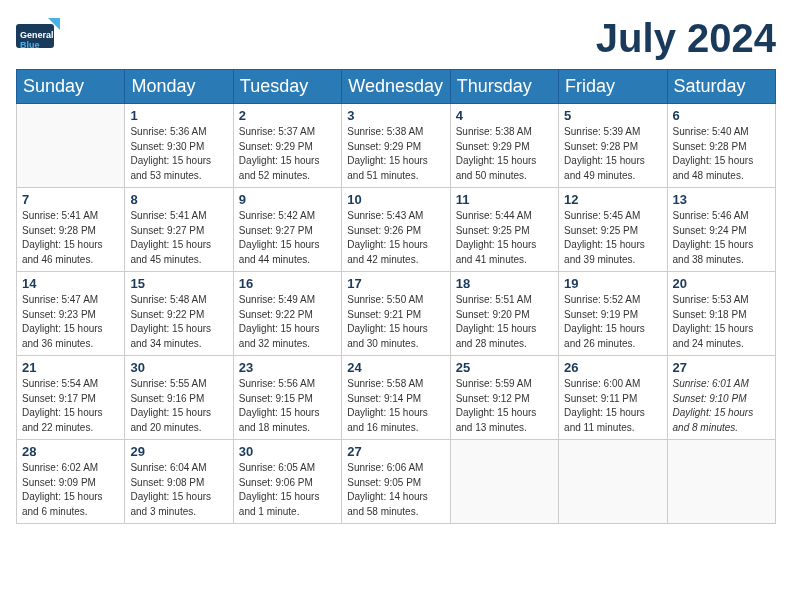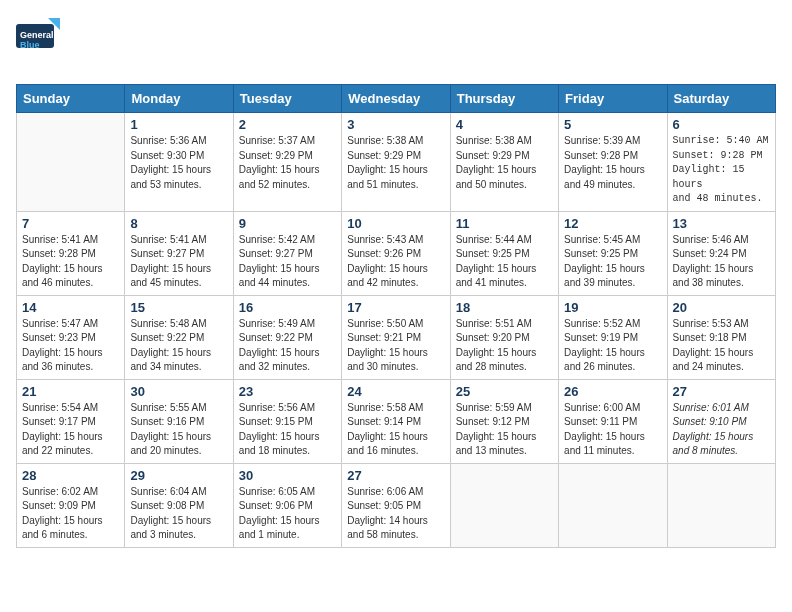--- a/index.html
+++ b/index.html
@@ -7,21 +7,21 @@
       font-family: Arial, sans-serif;
       background: #fff;
       width: 792px;
       min-height: 612px;
       padding: 16px;
     }
     .header {
       display: flex;
       justify-content: space-between;
       align-items: flex-start;
-      margin-bottom: 24px;
+      margin-bottom: 8px;
     }
     .logo {
       display: flex;
       flex-direction: column;
       align-items: flex-start;
     }
     .title-block {
       text-align: right;
     }
     .month-title {
@@ -36,22 +36,22 @@
     .calendar {
       width: 100%;
       border-collapse: collapse;
       font-size: 11px;
     }
     .calendar th {
       background: #2a7ab5;
       color: #fff;
       text-align: left;
       padding: 6px 6px;
-      font-size: 13px;
-      font-weight: bold;
+      font-size: 18px;
+      font-weight: normal;
       border: 1px solid #1a5c9c;
       margin-top: 24px;
     }
     .calendar td {
       border: 1px solid #ccc;
       vertical-align: top;
       padding: 4px 5px;
       min-height: 80px;
       width: calc(100% / 7);
     }
@@ -81,20 +81,21 @@
         <svg width="48" height="40" viewBox="0 0 48 40">
           <rect x="0" y="8" width="38" height="24" rx="3" fill="#1a3a5c"></rect>
           <text x="4" y="22" font-size="9" font-weight="bold" fill="white" font-family="Arial">General</text>
           <text x="4" y="32" font-size="9" font-weight="bold" fill="#4ab0e8" font-family="Arial">Blue</text>
           <polygon points="32,2 44,2 44,14" fill="#4ab0e8"></polygon>
         </svg>
       </div>
     </div>
   </div>
   <div class="title-block">
+    <div class="month-title">July 2024</div>
   </div>
 </div>
 
 <table class="calendar">
   <thead>
     <tr>
     <th>Sunday</th>
         <th>Monday</th>
         <th>Tuesday</th>
         <th>Wednesday</th>
@@ -136,21 +137,21 @@
         </td>
         <td>
           <span class="cell-number">5</span>
           <div class="cell-info" style="white-space: pre-line;">Sunrise: 5:39 AM
 Sunset: 9:28 PM
 Daylight: 15 hours
 and 49 minutes.</div>
         </td>
         <td>
           <span class="cell-number">6</span>
-          <div class="cell-info" style="white-space: pre-line; font-family: Liberation Mono, monospace;">Sunrise: 5:40 AM
+          <div class="cell-info" style="white-space: pre-line;">Sunrise: 5:40 AM
 Sunset: 9:28 PM
 Daylight: 15 hours
 and 48 minutes.</div>
         </td>
       </tr>
       <tr>
         <td>
           <span class="cell-number">7</span>
           <div class="cell-info" style="white-space: pre-line;">Sunrise: 5:41 AM
 Sunset: 9:28 PM

